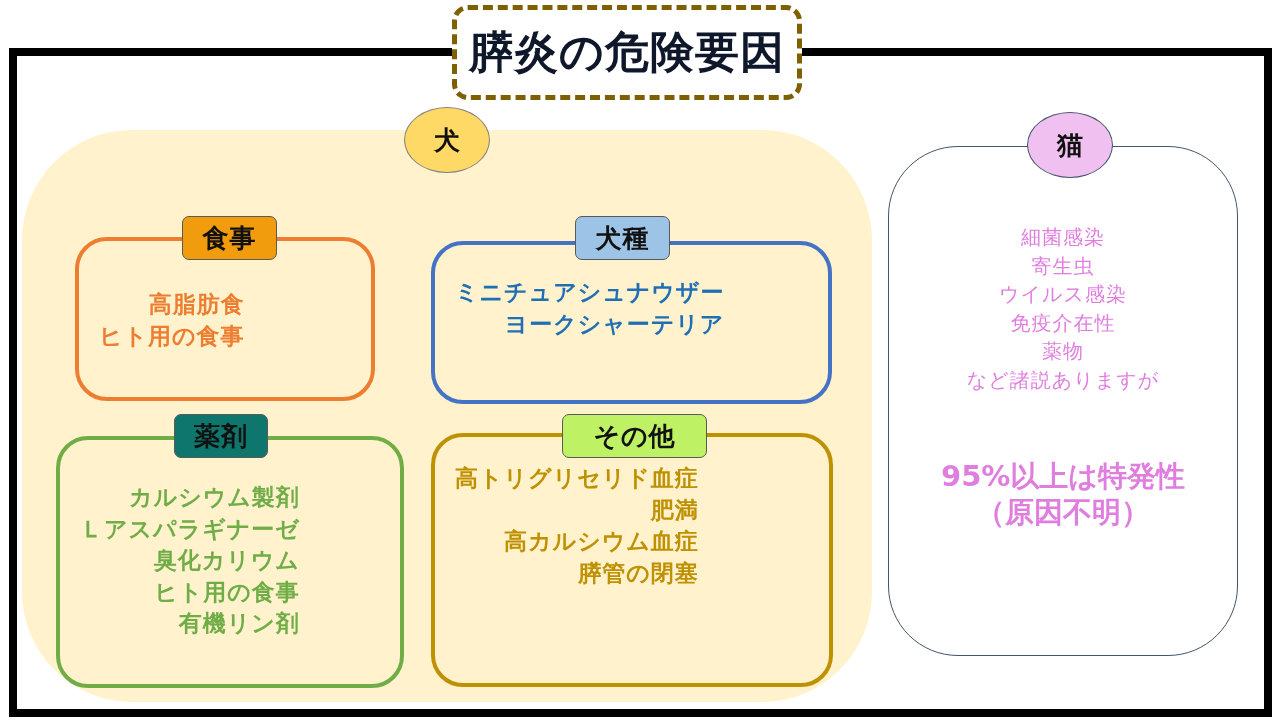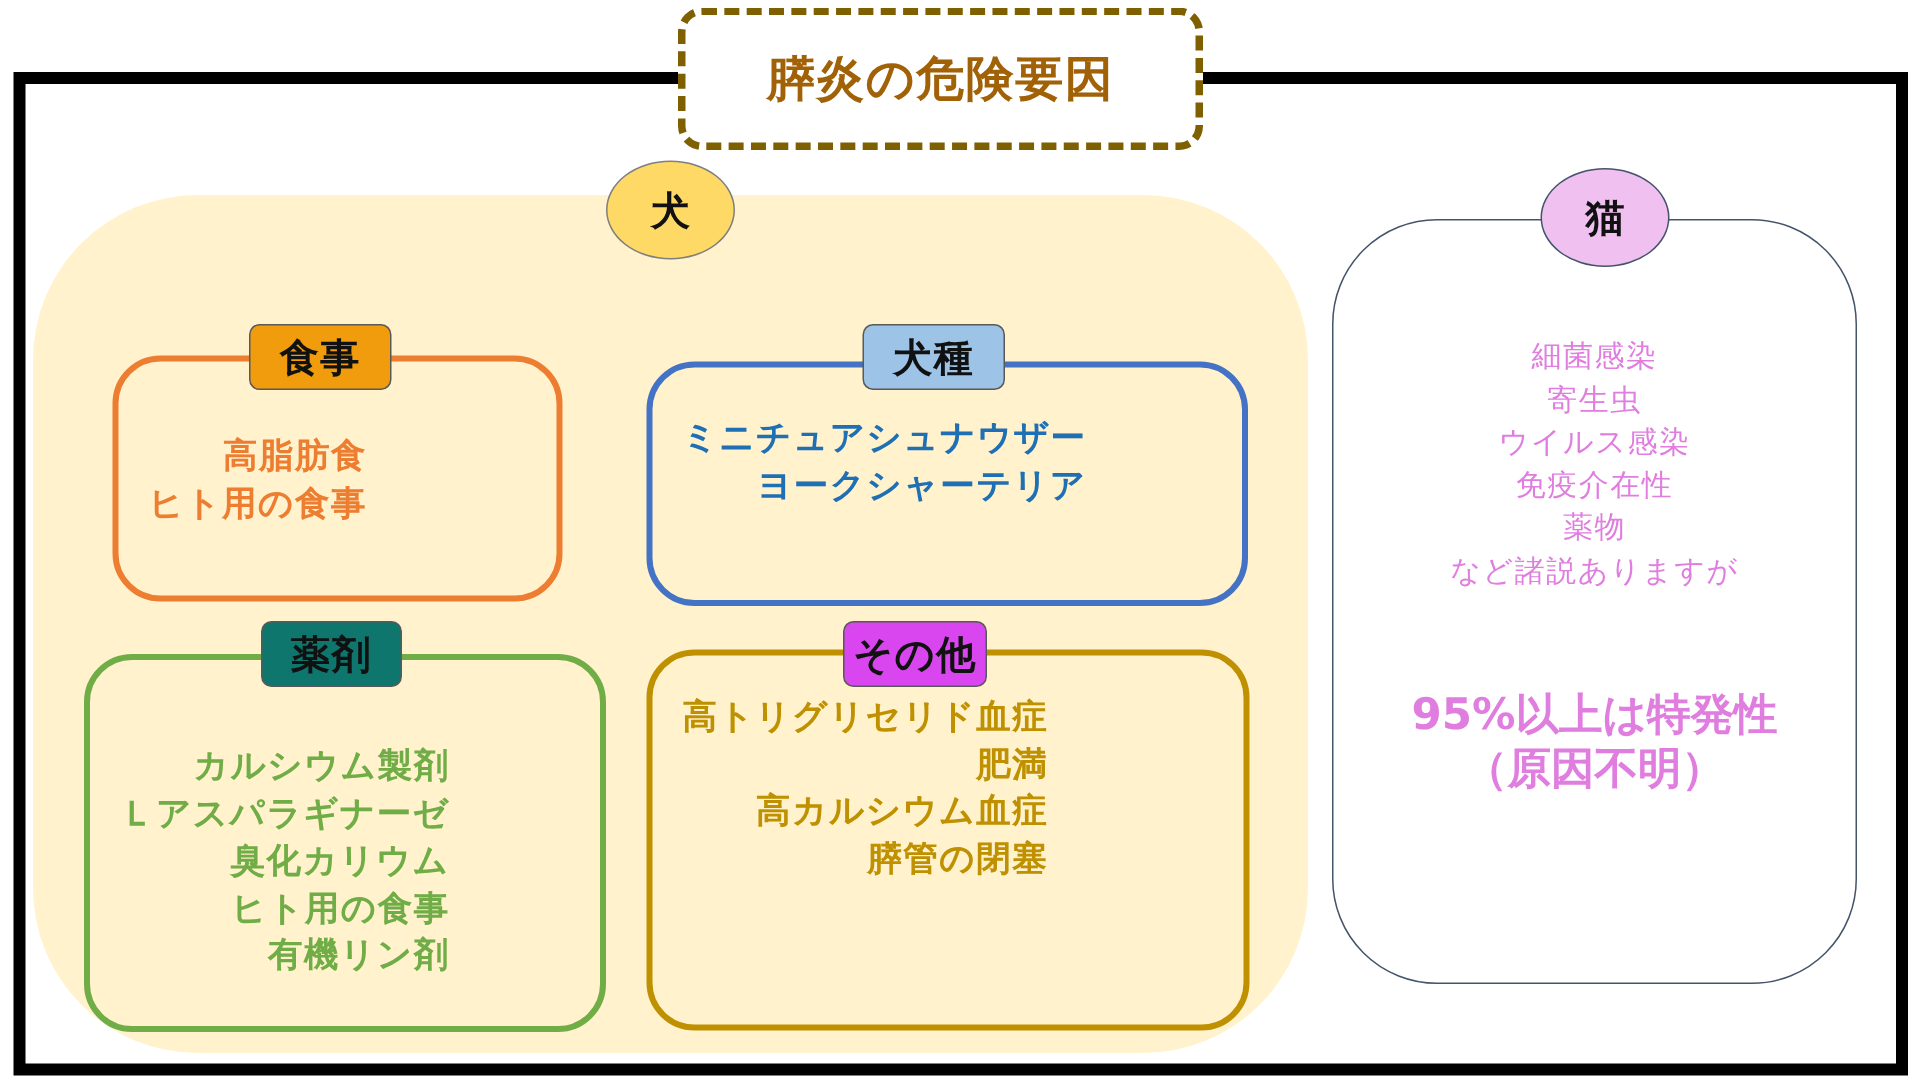--- a/index.html
+++ b/index.html
@@ -11,21 +11,21 @@
     .frame {
       position: absolute; left: 9px; top: 48px; width: 1247px; height: 653px;
       border: 8px solid #000000; box-sizing: content-box;
     }
     .title-box {
       position: absolute; left: 452px; top: 5px; width: 350px; height: 95px;
       border: 5px dashed #7f6000; border-radius: 16px; background: #ffffff;
       box-sizing: border-box; display: flex; align-items: center; justify-content: center;
       z-index: 5;
     }
-    .title-text { font-size: 32px; font-weight: bold; color: #a16207; letter-spacing: 1px; }
+    .title-text { font-size: 44px; font-weight: bold; color: #0f172a; letter-spacing: 1px; }
 
     .dog-panel {
       position: absolute; left: 22px; top: 130px; width: 850px; height: 572px;
       background: #fff2cc; border-radius: 110px;
     }
     .dog-badge {
       position: absolute; left: 404px; top: 107px; width: 86px; height: 66px;
       border-radius: 50%; background: #ffd966; border: 1.5px solid #7f7f7f;
       box-sizing: border-box; display: flex; align-items: center; justify-content: center;
       z-index: 3;
@@ -53,36 +53,36 @@
     .label {
       position: absolute; height: 44px; border-radius: 7px; border: 1.5px solid #595959;
       box-sizing: border-box; display: flex; align-items: center; justify-content: center;
       z-index: 2;
     }
     .label-text { font-size: 26px; font-weight: bold; color: #111111; letter-spacing: 1px; }
 
     .g-food { left: 75px; top: 237px; width: 300px; height: 164px; border-color: #ed7d31; }
     .g-food .items { top: 48px; }
     .g-food .item { color: #ed7d31; }
-    .l-food { left: 166px; top: 216px; width: 95px; background: #f09c0c; }
+    .l-food { left: 182px; top: 216px; width: 95px; background: #f09c0c; }
 
     .g-breed { left: 431px; top: 241px; width: 401px; height: 163px; border-color: #4472c4; }
     .g-breed .items { top: 32px; }
     .g-breed .item { color: #1f6fb5; }
     .l-breed { left: 575px; top: 216px; width: 95px; background: #9dc3e6; }
 
     .g-drug { left: 56px; top: 436px; width: 348px; height: 252px; border-color: #70ad47; }
-    .g-drug .items { top: 56px; }
+    .g-drug .items { top: 42px; }
     .g-drug .item { color: #70ad47; }
     .l-drug { left: 174px; top: 414px; width: 94px; background: #0f766e; }
 
     .g-other { left: 431px; top: 433px; width: 402px; height: 254px; border-color: #bf9000; }
     .g-other .items { top: 26px; }
     .g-other .item { color: #bf9000; }
-    .l-other { left: 562px; top: 414px; width: 96px; background: #d946ef; }
+    .l-other { left: 562px; top: 414px; width: 145px; background: #bef264; }
 
     .cat-list {
       position: absolute; left: 888px; top: 223px; width: 350px;
       display: flex; flex-direction: column; align-items: center;
     }
     .cat-item { font-size: 20px; line-height: 28.5px; color: #e07ee0; white-space: nowrap; letter-spacing: 1px; }
     .cat-conclusion {
       position: absolute; left: 888px; top: 458px; width: 350px;
       display: flex; flex-direction: column; align-items: center;
     }

